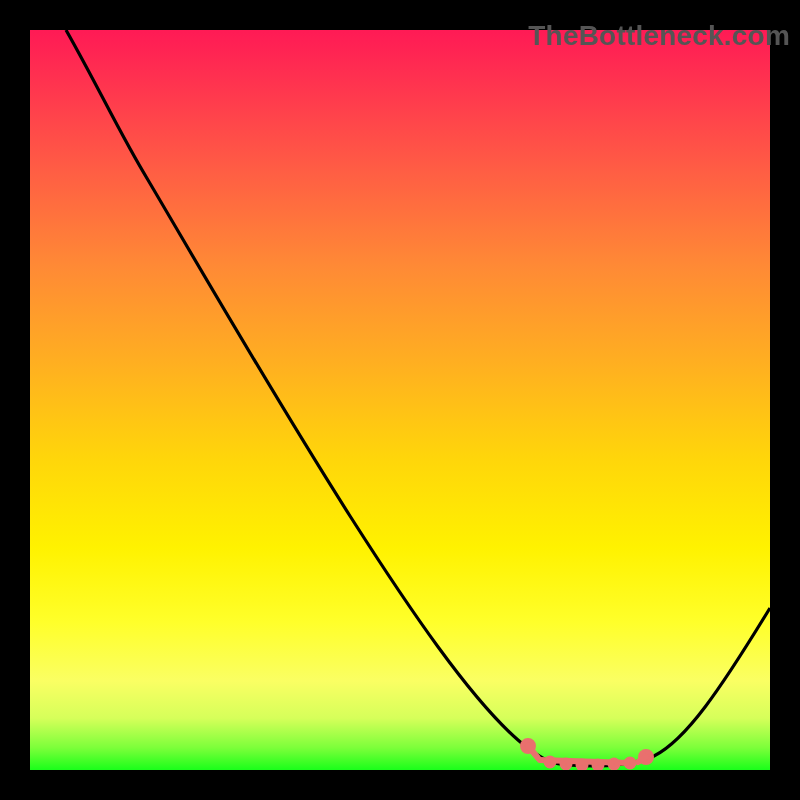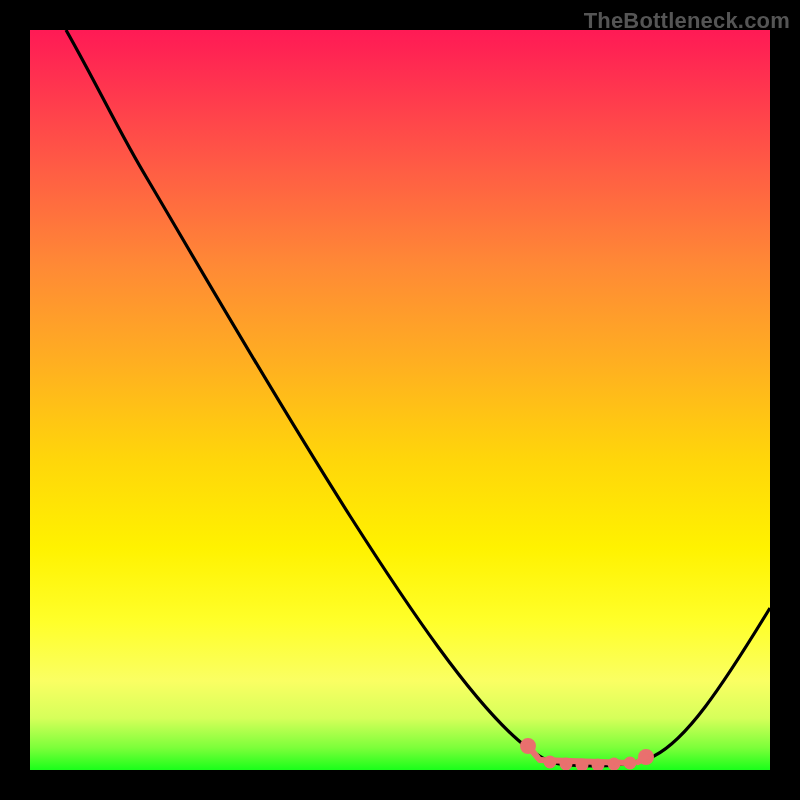--- a/index.html
+++ b/index.html
@@ -12,24 +12,24 @@
     font-family: Arial, Helvetica, sans-serif;
   }
   .frame {
     position: relative;
     width: 800px;
     height: 800px;
     background: #000;
   }
   .watermark {
     position: absolute;
-    top: 8px;
+    top: 20px;
     right: 10px;
     color: #555;
-    font-size: 22px;
+    font-size: 28px;
     font-weight: 600;
     letter-spacing: 0.2px;
     z-index: 5;
   }
   .plot-area {
     position: absolute;
     left: 30px;
     top: 30px;
     width: 740px;
     height: 740px;

